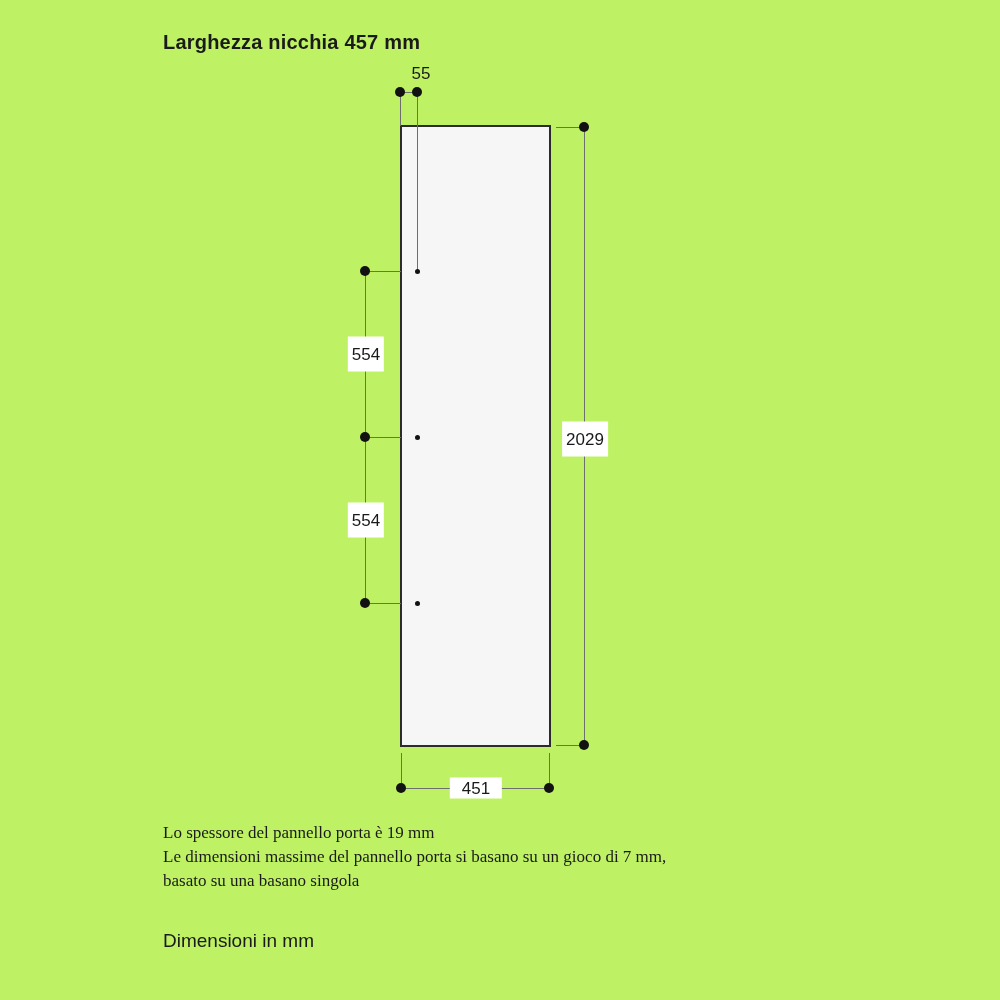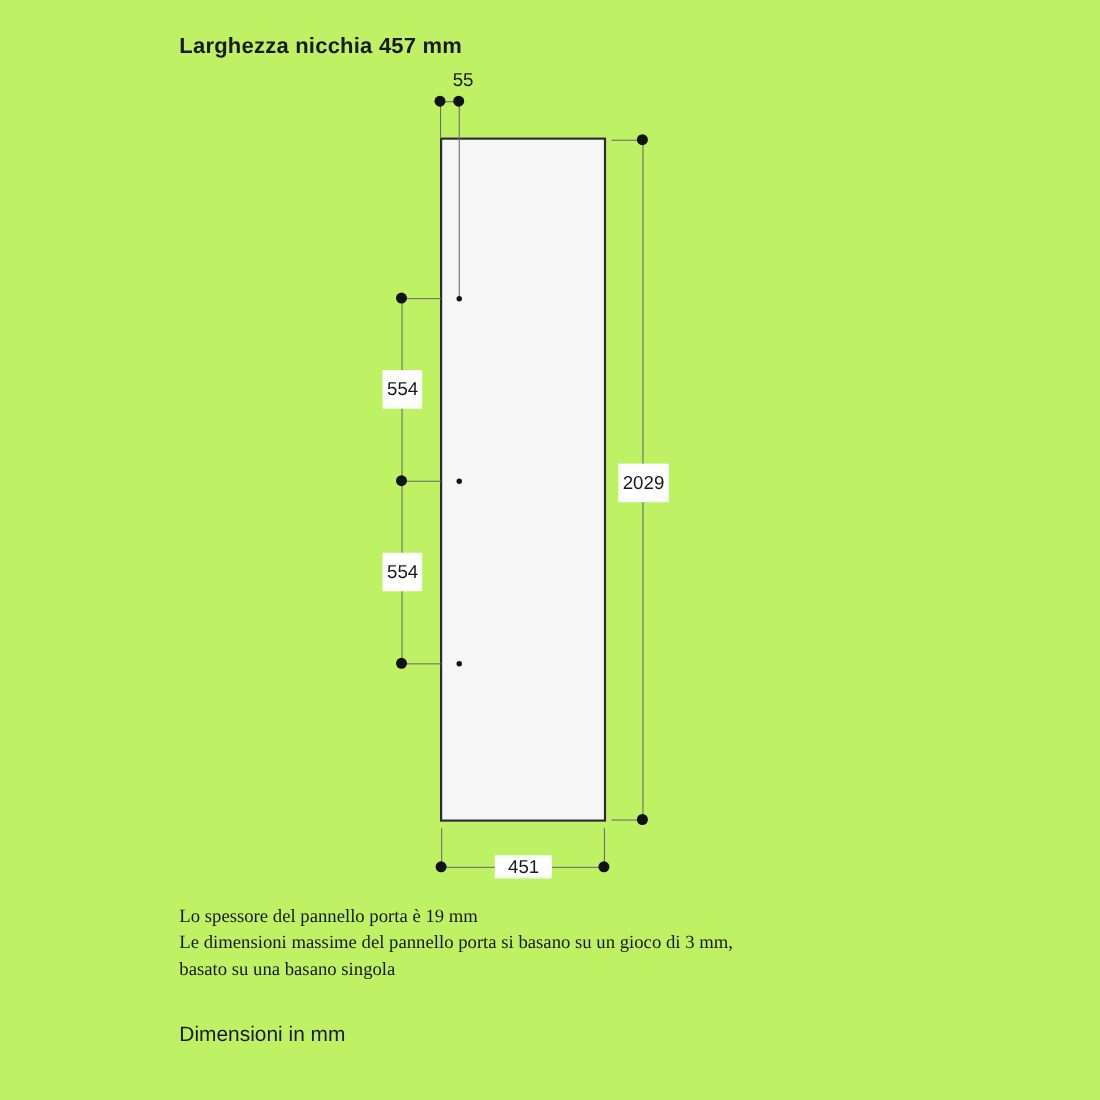--- a/index.html
+++ b/index.html
@@ -129,19 +129,19 @@
     <div class="line" style="left:549px; top:753px; width:1px; height:35px;"></div>
     <div class="line" style="left:401px; top:788px; width:149px; height:1px;"></div>
     <div class="dot" style="left:396px; top:783px;"></div>
     <div class="dot" style="left:544px; top:783px;"></div>
     <div class="dim-label hgap" style="left:476px; top:788px;text-align:center;">451</div>
 
   </div>
 
   <div class="notes">
     <div>Lo spessore del pannello porta è 19 mm</div>
-    <div>Le dimensioni massime del pannello porta si basano su un gioco di 3 mm,</div>
+    <div>Le dimensioni massime del pannello porta si basano su un gioco di 7 mm,</div>
     <div>basato su una basano singola</div>
   </div>
 
   <div class="footer">Dimensioni in mm</div>
 
 </div>
 
 </body></html>

